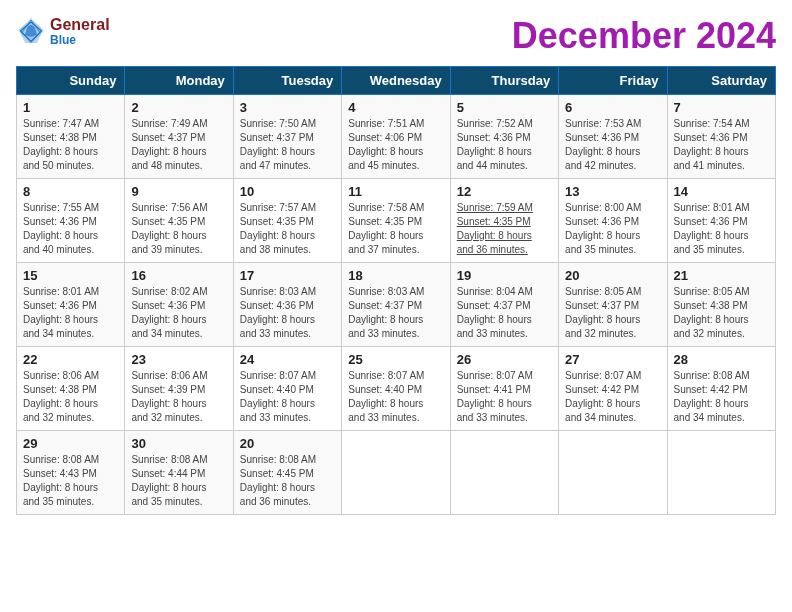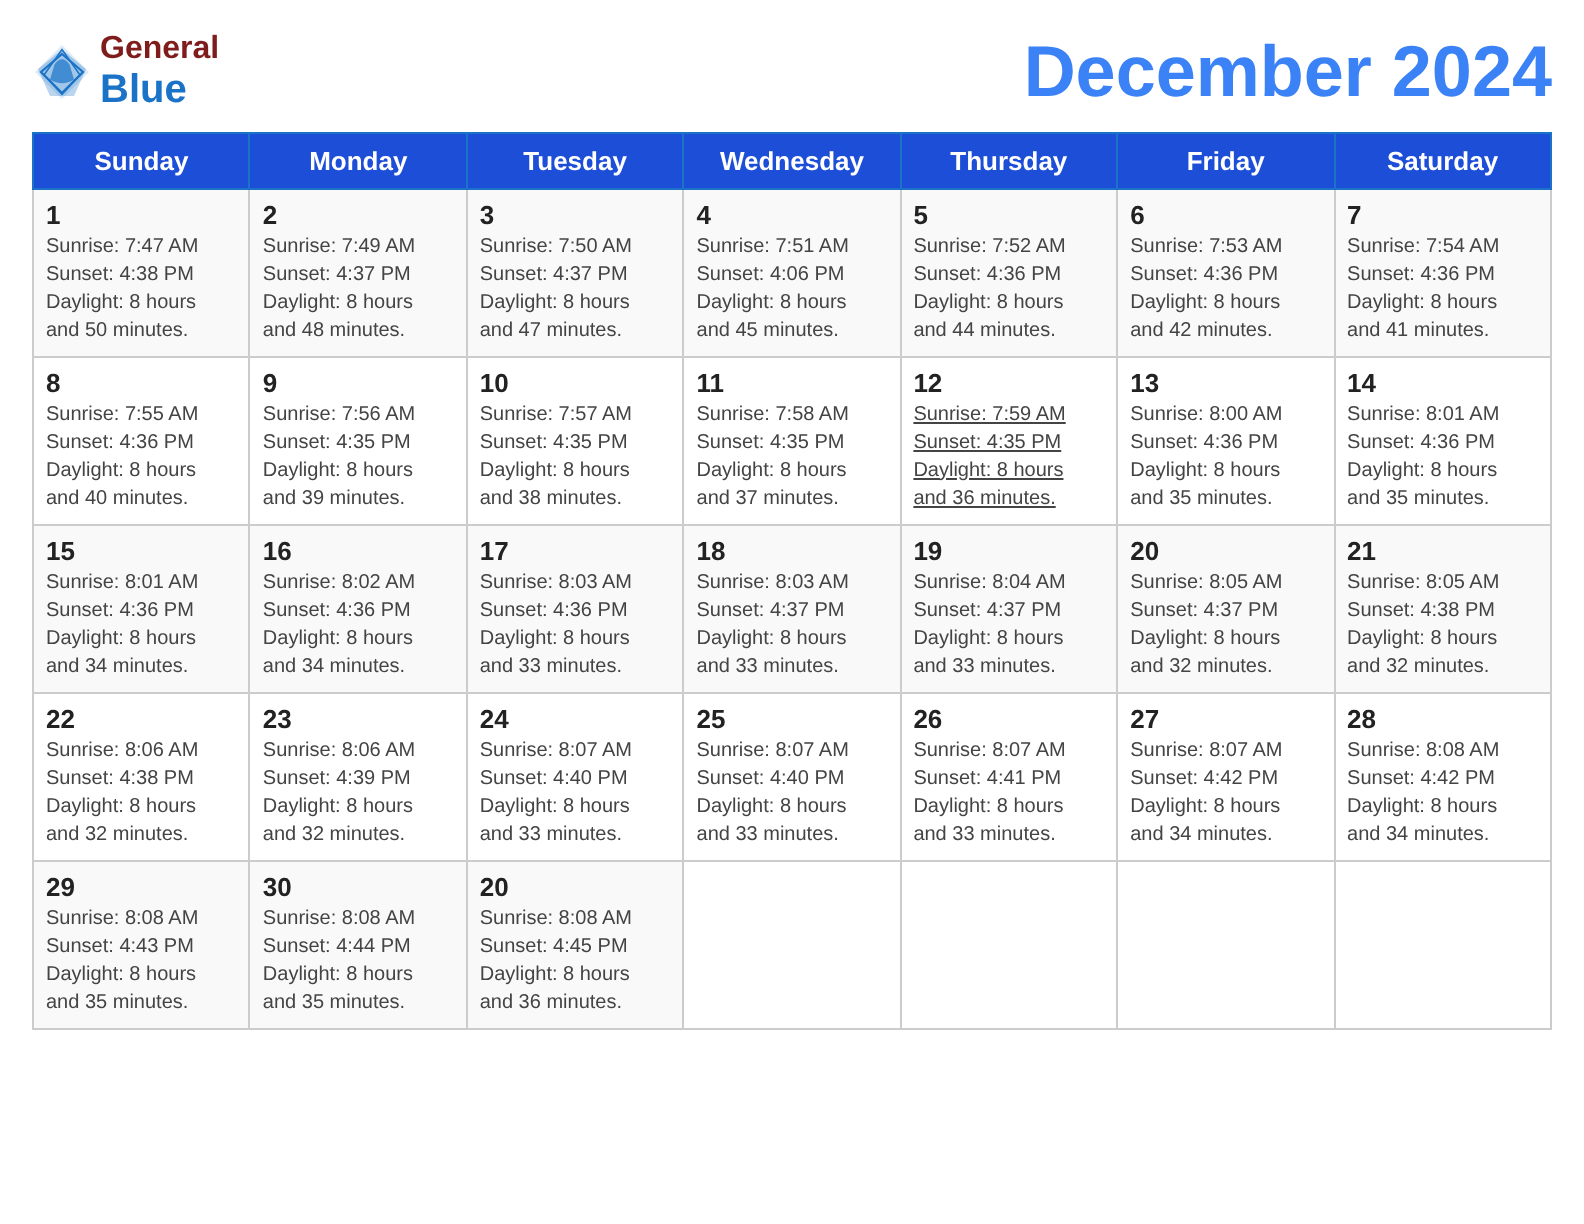--- a/index.html
+++ b/index.html
@@ -21,47 +21,47 @@
       align-items: center;
     }
     .logo-text {
       display: flex;
       flex-direction: column;
       font-size: 18px;
       font-weight: bold;
       line-height: 1.1;
     }
     .logo-general { color: #7f1d1d; font-size: 16px; }
-    .logo-blue { color: #1a73c7; font-size: 20px; }
+    .logo-blue { color: #1a73c7; font-size: 12px; }
     .logo-icon {
       width: 30px;
       height: 30px;
       margin-right: 4px;
     }
     .title-section {
       text-align: right;
     }
     .month-title {
       font-size: 36px;
       font-weight: bold;
-      color: #3b82f6;
+      color: #a21caf;
       line-height: 1.1;
     }
     .location-title {
       font-size: 16px;
       color: #333;
     }
     table {
       width: 100%;
       border-collapse: collapse;
     }
     thead tr th {
-      background-color: #1d4ed8;
+      background-color: #0c4a6e;
       color: #fff;
-      text-align: center;
+      text-align: right;
       padding: 6px 8px;
       font-size: 13px;
       font-weight: bold;
       border: 1px solid #1a73c7;
     }
     tbody tr td {
       border: 1px solid #ccc;
       vertical-align: top;
       padding: 5px 6px;
       width: calc(100% / 7);

